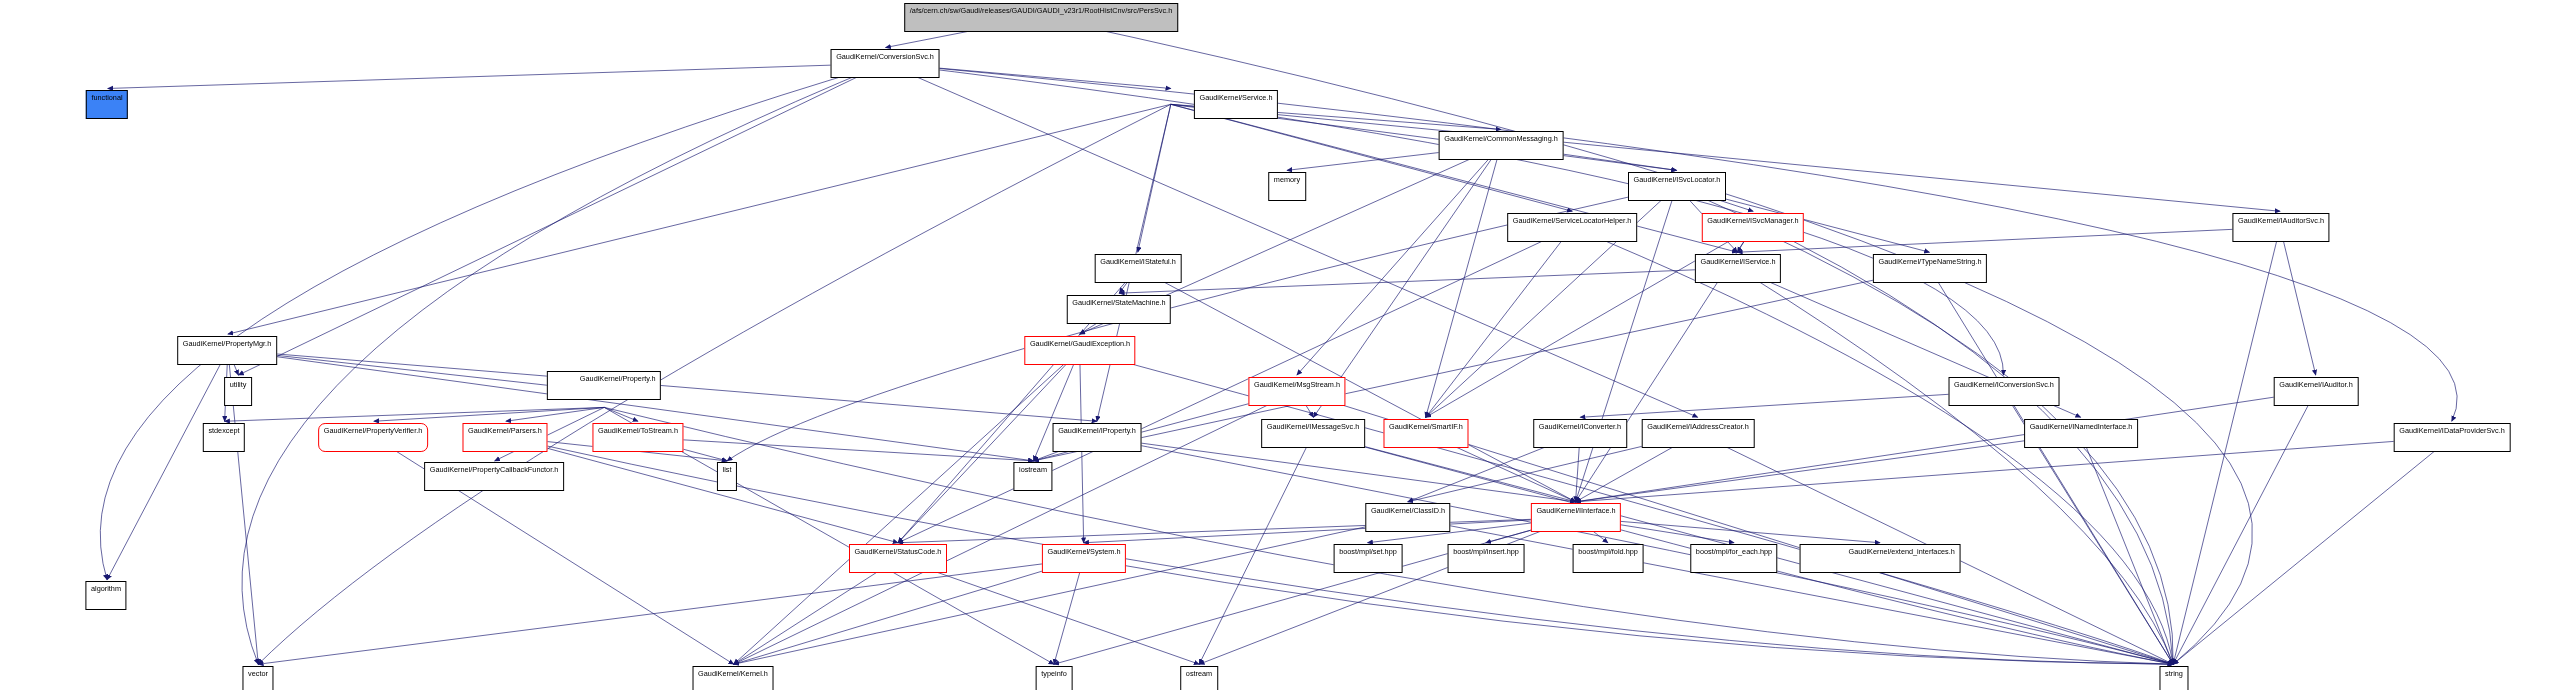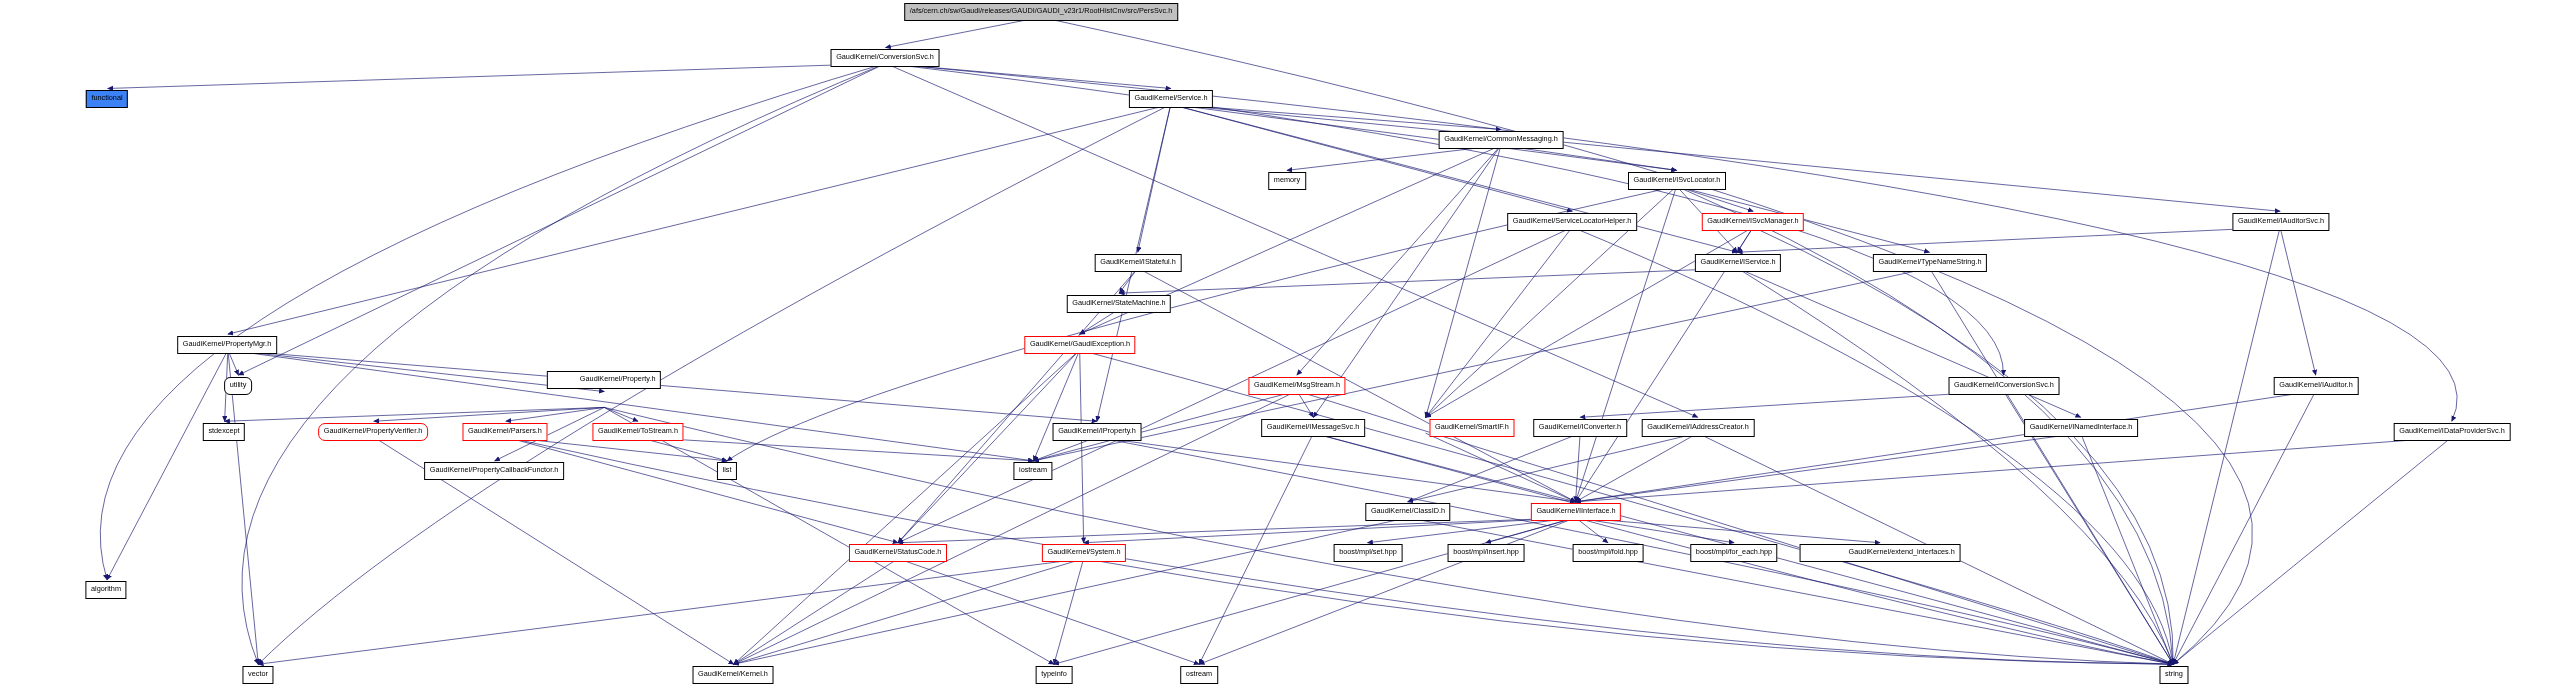--- a/index.html
+++ b/index.html
@@ -20,21 +20,21 @@
     left: 0;
     top: 0;
   }
   .edge {
     fill: none;
     stroke-width: 1;
   }
   .node {
     position: absolute;
     transform: translateX(-50%);
-    height: 18px;
+    height: 29px;
     line-height: 13.2px;
     box-sizing: border-box;
     border: 0.7px solid #000000;
     background: #ffffff;
     color: #000000;
     font-size: 7.3px;
     padding: 0 4.6px;
     white-space: nowrap;
     text-align: center;
   }
@@ -168,45 +168,45 @@
         <path d="M 1640 846 L 1110 1006" class="edge" stroke="#191970" marker-end="url(#arrowhead)" data-interactable="false"></path>
         <path d="M 1640 846 Q 2500 1000 3290 1006" class="edge" stroke="#191970" marker-end="url(#arrowhead)" data-interactable="false"></path>
         <path d="M 1640 846 L 1595 1006" class="edge" stroke="#191970" marker-end="url(#arrowhead)" data-interactable="false"></path>
         <path d="M 1640 846 L 390 1006" class="edge" stroke="#191970" marker-end="url(#arrowhead)" data-interactable="false"></path>
       </g>
   </svg>
   <div id="nodes" data-interactable="false">
       <div class="node" data-interactable="false" style="left: 1041px; top: 2.6px; font-size: 7.3px; color: rgb(0, 0, 0); border-color: rgb(0, 0, 0); background: rgb(191, 191, 191);">/afs/cern.ch/sw/Gaudi/releases/GAUDI/GAUDI_v23r1/RootHistCnv/src/PersSvc.h</div>
       <div class="node" data-interactable="true" style="left: 885px; top: 49px; font-size: 7.3px; color: rgb(0, 0, 0); border-color: rgb(0, 0, 0); background: rgb(255, 255, 255);">GaudiKernel/ConversionSvc.h</div>
       <div class="node" data-interactable="false" style="left: 107px; top: 90px; font-size: 7.3px; color: rgb(0, 0, 0); border-color: rgb(0, 0, 0); background: #3b82f6;">functional</div>
-      <div class="node" data-interactable="true" style="left: 1171px; top: 90px; font-size: 7.3px; color: rgb(0, 0, 0); border-color: rgb(0, 0, 0); background: rgb(255, 255, 255);">GaudiKernel/Service.h</div>
+      <div class="node" data-interactable="true" style="left: 1236px; top: 90px; font-size: 7.3px; color: rgb(0, 0, 0); border-color: rgb(0, 0, 0); background: rgb(255, 255, 255);">GaudiKernel/Service.h</div>
       <div class="node" data-interactable="true" style="left: 1501px; top: 131px; font-size: 7.3px; color: rgb(0, 0, 0); border-color: rgb(0, 0, 0); background: rgb(255, 255, 255);">GaudiKernel/CommonMessaging.h</div>
       <div class="node" data-interactable="false" style="left: 1287px; top: 172px; font-size: 7.3px; color: rgb(0, 0, 0); border-color: rgb(0, 0, 0); background: rgb(255, 255, 255);">memory</div>
       <div class="node" data-interactable="true" style="left: 1677px; top: 172px; font-size: 7.3px; color: rgb(0, 0, 0); border-color: rgb(0, 0, 0); background: rgb(255, 255, 255);">GaudiKernel/ISvcLocator.h</div>
       <div class="node" data-interactable="true" style="left: 1572px; top: 213px; font-size: 7.3px; color: rgb(0, 0, 0); border-color: rgb(0, 0, 0); background: rgb(255, 255, 255);">GaudiKernel/ServiceLocatorHelper.h</div>
       <div class="node" data-interactable="true" style="left: 1753px; top: 213px; font-size: 7.3px; color: rgb(0, 0, 0); border-color: rgb(255, 0, 0); background: rgb(255, 255, 255);">GaudiKernel/ISvcManager.h</div>
       <div class="node" data-interactable="true" style="left: 2281px; top: 213px; font-size: 7.3px; color: rgb(0, 0, 0); border-color: rgb(0, 0, 0); background: rgb(255, 255, 255);">GaudiKernel/IAuditorSvc.h</div>
       <div class="node" data-interactable="true" style="left: 1138px; top: 254px; font-size: 7.3px; color: rgb(0, 0, 0); border-color: rgb(0, 0, 0); background: rgb(255, 255, 255);">GaudiKernel/IStateful.h</div>
       <div class="node" data-interactable="true" style="left: 1738px; top: 254px; font-size: 7.3px; color: rgb(0, 0, 0); border-color: rgb(0, 0, 0); background: rgb(255, 255, 255);">GaudiKernel/IService.h</div>
       <div class="node" data-interactable="true" style="left: 1930px; top: 254px; font-size: 7.3px; color: rgb(0, 0, 0); border-color: rgb(0, 0, 0); background: rgb(255, 255, 255);">GaudiKernel/TypeNameString.h</div>
       <div class="node" data-interactable="true" style="left: 1119px; top: 295px; font-size: 7.3px; color: rgb(0, 0, 0); border-color: rgb(0, 0, 0); background: rgb(255, 255, 255);">GaudiKernel/StateMachine.h</div>
       <div class="node" data-interactable="true" style="left: 227px; top: 336px; font-size: 7.3px; color: rgb(0, 0, 0); border-color: rgb(0, 0, 0); background: rgb(255, 255, 255);">GaudiKernel/PropertyMgr.h</div>
       <div class="node" data-interactable="true" style="left: 1080px; top: 336px; font-size: 7.3px; color: rgb(0, 0, 0); border-color: rgb(255, 0, 0); background: rgb(255, 255, 255); text-align: center;">GaudiKernel/GaudiException.h</div>
-      <div class="node" data-interactable="false" style="left: 238px; top: 377px; font-size: 7.3px; color: rgb(0, 0, 0); border-color: rgb(0, 0, 0); background: rgb(255, 255, 255); border-radius: 6px;">utility</div>
+      <div class="node" data-interactable="false" style="left: 238px; top: 377px; font-size: 7.3px; color: rgb(0, 0, 0); border-color: rgb(0, 0, 0); background: rgb(255, 255, 255);">utility</div>
       <div class="node" data-interactable="true" style="left: 1297px; top: 377px; font-size: 7.3px; color: rgb(0, 0, 0); border-color: rgb(255, 0, 0); background: rgb(255, 255, 255);">GaudiKernel/MsgStream.h</div>
       <div class="node" data-interactable="true" style="left: 2004px; top: 377px; font-size: 7.3px; color: rgb(0, 0, 0); border-color: rgb(0, 0, 0); background: rgb(255, 255, 255);">GaudiKernel/IConversionSvc.h</div>
       <div class="node" data-interactable="true" style="left: 2316px; top: 377px; font-size: 7.3px; color: rgb(0, 0, 0); border-color: rgb(0, 0, 0); background: rgb(255, 255, 255);">GaudiKernel/IAuditor.h</div>
       <div class="node" data-interactable="true" style="left: 604px; top: 371px; font-size: 7.3px; color: rgb(0, 0, 0); border-color: rgb(0, 0, 0); background: rgb(255, 255, 255); padding-left: 32px;">GaudiKernel/Property.h</div>
       <div class="node" data-interactable="false" style="left: 224px; top: 423px; font-size: 7.3px; color: rgb(0, 0, 0); border-color: rgb(0, 0, 0); background: rgb(255, 255, 255);">stdexcept</div>
       <div class="node" data-interactable="true" style="left: 373px; top: 423px; font-size: 7.3px; color: rgb(0, 0, 0); border-color: rgb(255, 0, 0); background: rgb(255, 255, 255); border-radius: 7px;">GaudiKernel/PropertyVerifier.h</div>
       <div class="node" data-interactable="true" style="left: 505px; top: 423px; font-size: 7.3px; color: rgb(0, 0, 0); border-color: rgb(255, 0, 0); background: rgb(255, 255, 255);">GaudiKernel/Parsers.h</div>
       <div class="node" data-interactable="true" style="left: 638px; top: 423px; font-size: 7.3px; color: rgb(0, 0, 0); border-color: rgb(255, 0, 0); background: rgb(255, 255, 255);">GaudiKernel/ToStream.h</div>
       <div class="node" data-interactable="true" style="left: 1097px; top: 423px; font-size: 7.3px; color: rgb(0, 0, 0); border-color: rgb(0, 0, 0); background: rgb(255, 255, 255);">GaudiKernel/IProperty.h</div>
       <div class="node" data-interactable="true" style="left: 1313px; top: 419px; font-size: 7.3px; color: rgb(0, 0, 0); border-color: rgb(0, 0, 0); background: rgb(255, 255, 255);">GaudiKernel/IMessageSvc.h</div>
-      <div class="node" data-interactable="true" style="left: 1426px; top: 419px; font-size: 7.3px; color: rgb(0, 0, 0); border-color: rgb(255, 0, 0); background: rgb(255, 255, 255); margin-left: 46px;">GaudiKernel/SmartIF.h</div>
+      <div class="node" data-interactable="true" style="left: 1426px; top: 419px; font-size: 7.3px; color: rgb(0, 0, 0); border-color: rgb(255, 0, 0); background: rgb(255, 255, 255);">GaudiKernel/SmartIF.h</div>
       <div class="node" data-interactable="true" style="left: 1580px; top: 419px; font-size: 7.3px; color: rgb(0, 0, 0); border-color: rgb(0, 0, 0); background: rgb(255, 255, 255);">GaudiKernel/IConverter.h</div>
       <div class="node" data-interactable="true" style="left: 1698px; top: 419px; font-size: 7.3px; color: rgb(0, 0, 0); border-color: rgb(0, 0, 0); background: rgb(255, 255, 255);">GaudiKernel/IAddressCreator.h</div>
       <div class="node" data-interactable="true" style="left: 2081px; top: 419px; font-size: 7.3px; color: rgb(0, 0, 0); border-color: rgb(0, 0, 0); background: rgb(255, 255, 255);">GaudiKernel/INamedInterface.h</div>
       <div class="node" data-interactable="true" style="left: 2452px; top: 423px; font-size: 7.3px; color: rgb(0, 0, 0); border-color: rgb(0, 0, 0); background: rgb(255, 255, 255);">GaudiKernel/IDataProviderSvc.h</div>
       <div class="node" data-interactable="true" style="left: 494px; top: 462px; font-size: 7.3px; color: rgb(0, 0, 0); border-color: rgb(0, 0, 0); background: rgb(255, 255, 255);">GaudiKernel/PropertyCallbackFunctor.h</div>
       <div class="node" data-interactable="false" style="left: 727px; top: 462px; font-size: 7.3px; color: rgb(0, 0, 0); border-color: rgb(0, 0, 0); background: rgb(255, 255, 255);">list</div>
       <div class="node" data-interactable="false" style="left: 1033px; top: 462px; font-size: 7.3px; color: rgb(0, 0, 0); border-color: rgb(0, 0, 0); background: rgb(255, 255, 255);">iostream</div>
       <div class="node" data-interactable="true" style="left: 1408px; top: 503px; font-size: 7.3px; color: rgb(0, 0, 0); border-color: rgb(0, 0, 0); background: rgb(255, 255, 255);">GaudiKernel/ClassID.h</div>
       <div class="node" data-interactable="true" style="left: 1576px; top: 503px; font-size: 7.3px; color: rgb(0, 0, 0); border-color: rgb(255, 0, 0); background: rgb(255, 255, 255);">GaudiKernel/IInterface.h</div>
       <div class="node" data-interactable="true" style="left: 898px; top: 544px; font-size: 7.3px; color: rgb(0, 0, 0); border-color: rgb(255, 0, 0); background: rgb(255, 255, 255);">GaudiKernel/StatusCode.h</div>

